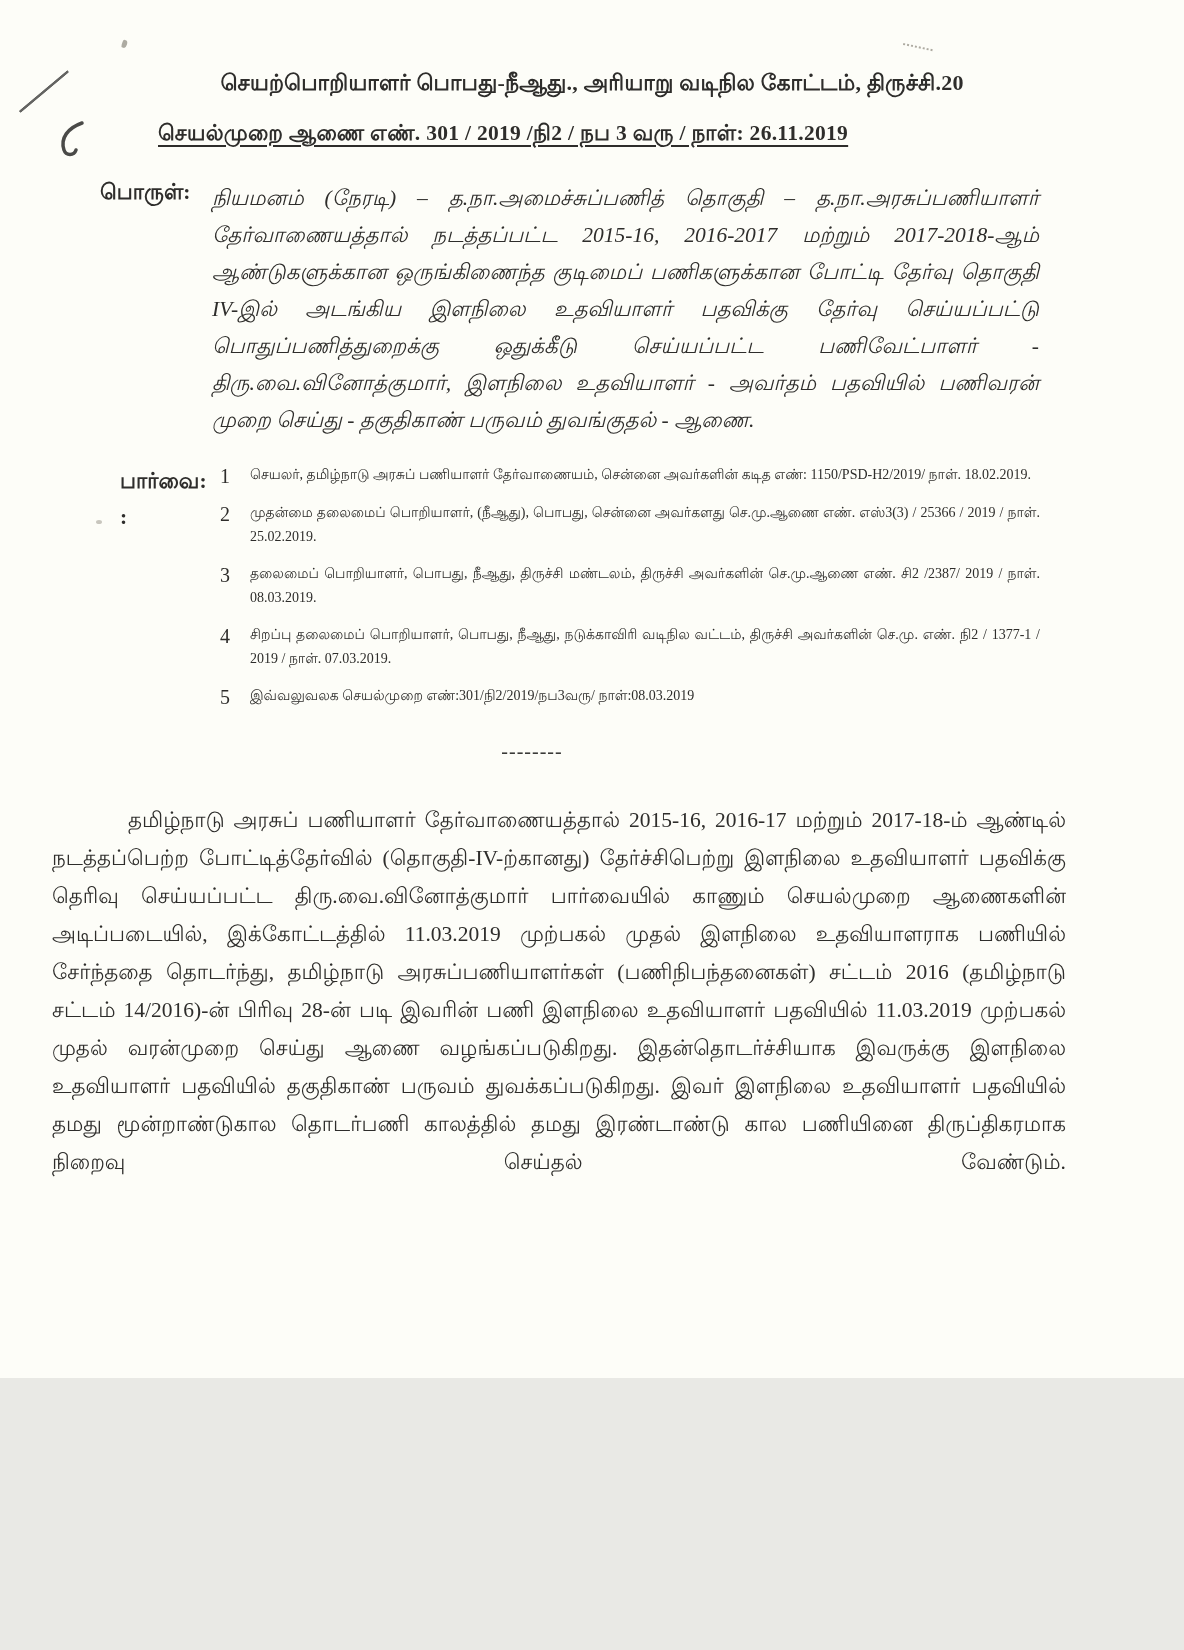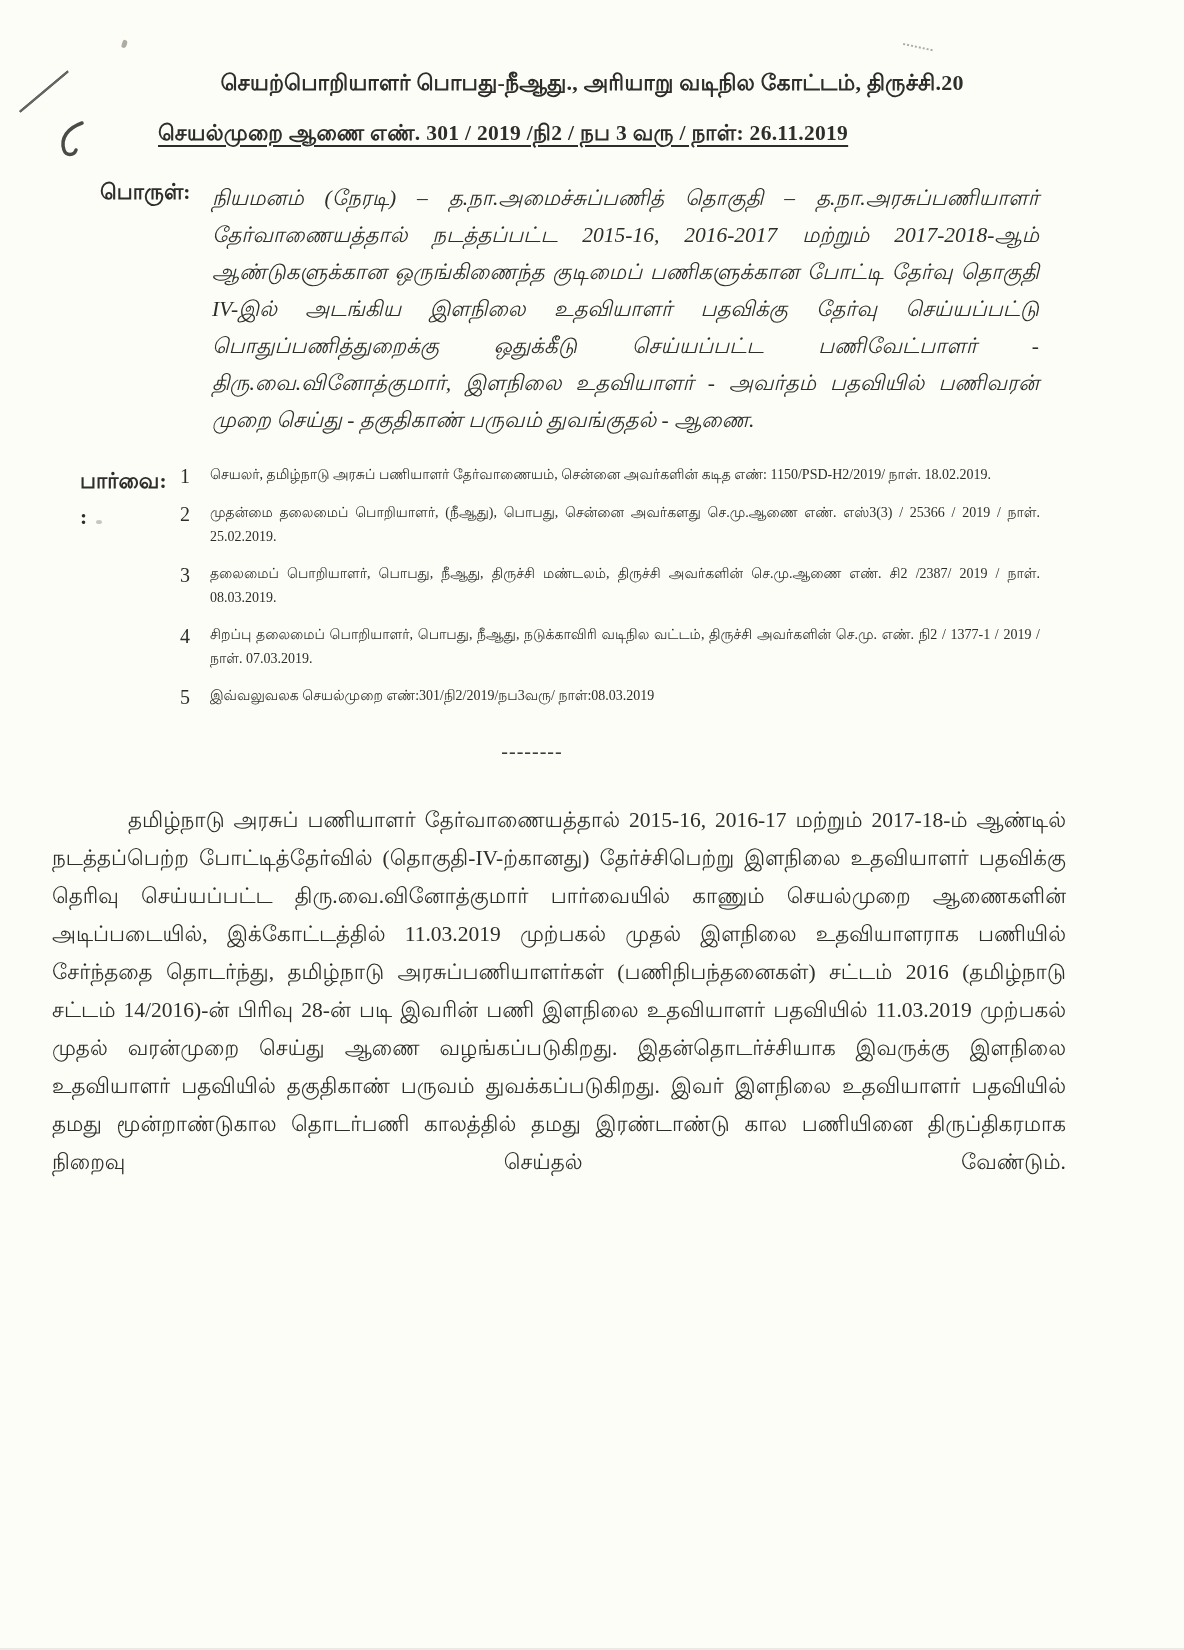--- a/index.html
+++ b/index.html
@@ -5,21 +5,21 @@
   * { box-sizing: border-box; }
   html, body { margin: 0; padding: 0; }
   body {
     width: 1184px;
     background: #e9e9e5;
     font-family: "Liberation Serif", "DejaVu Serif", serif;
   }
   .page {
     position: relative;
     width: 1184px;
-    height: 1648px;
+    height: 1378px;
     margin: 0 auto;
     background: #fdfdf8;
     color: #2e2d2b;
     overflow: hidden;
   }
 
   
   .artifact-diagonal {
     position: absolute;
     left: 12px; top: 90px;
@@ -79,21 +79,21 @@
     font-weight: bold;
   }
   .subject-text {
     flex: 1;
     font-size: 21.5px;
     line-height: 37px;
     text-align: justify;
     font-style: italic;
   }
 
-  .ref-block { margin: 24px 144px 0 80px; }
+  .ref-block { margin: 24px 144px 0 120px; }
   .ref-label-col {
     flex: 0 0 100px;
     font-size: 21.5px;
     font-weight: bold;
     line-height: 36px;
   }
   .ref-items { flex: 1; }
   .ref-item { display: flex; margin-bottom: 13px; }
   .ref-num { flex: 0 0 30px; font-size: 20px; padding-top: 2px; }
   .ref-text { flex: 1; font-size: 14px; line-height: 24px; text-align: justify; }

